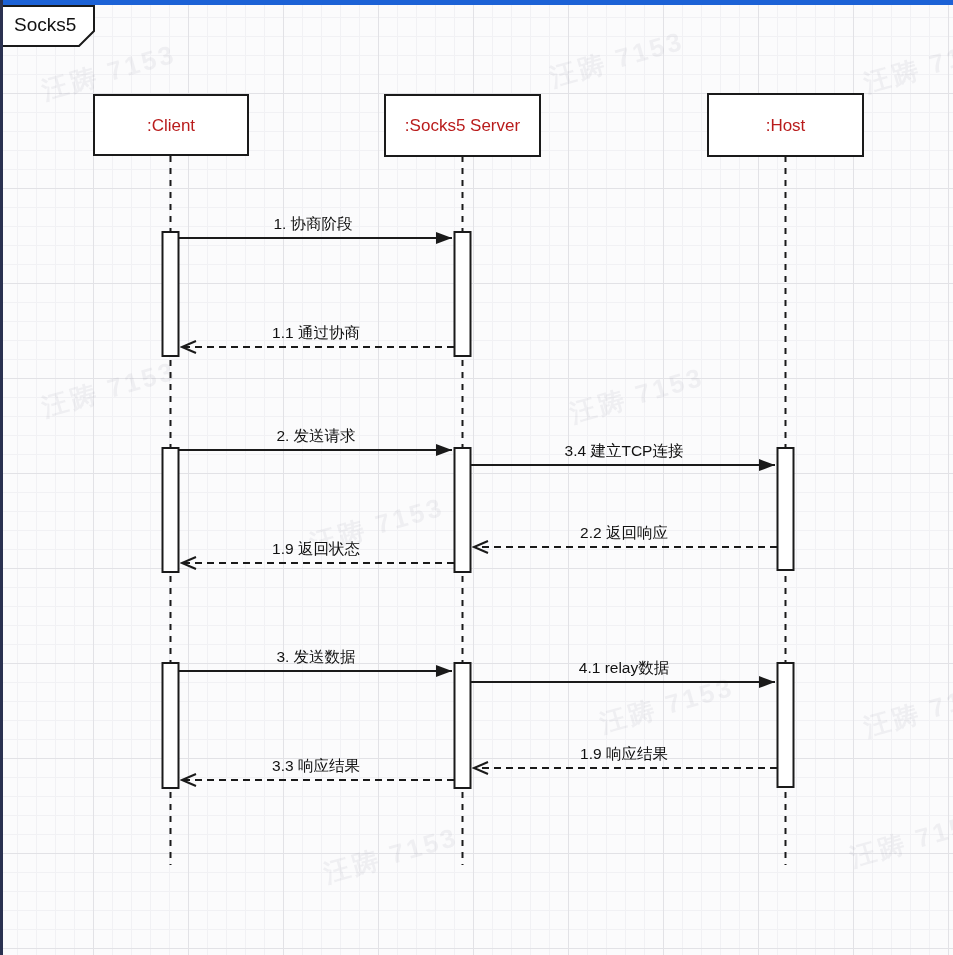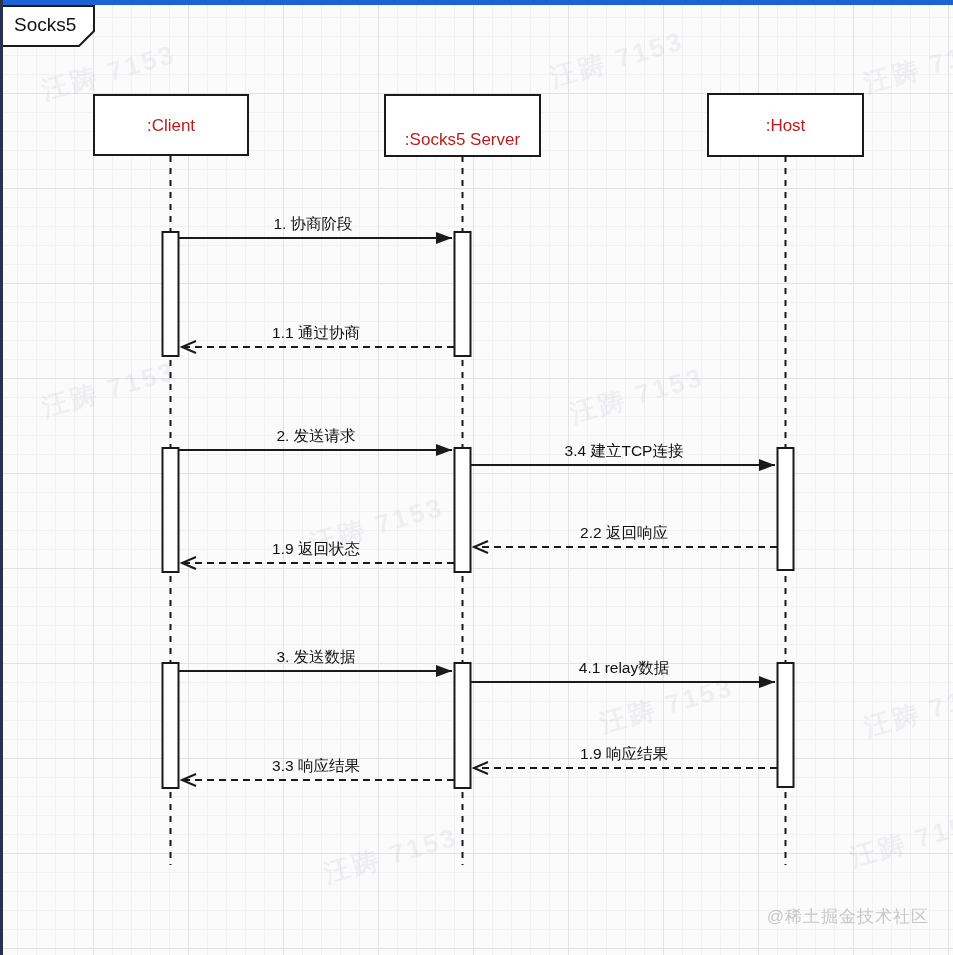--- a/index.html
+++ b/index.html
@@ -99,32 +99,31 @@
     <line x1="454" y1="563" x2="182" y2="563" stroke="#1a1a1a" stroke-width="2" stroke-dasharray="7 5" marker-end="url(#headOpen)"></line>
     <line x1="179" y1="671" x2="452" y2="671" stroke="#1a1a1a" stroke-width="2" marker-end="url(#headFilled)"></line>
     <line x1="471" y1="682" x2="775" y2="682" stroke="#1a1a1a" stroke-width="2" marker-end="url(#headFilled)"></line>
     <line x1="777" y1="768" x2="474" y2="768" stroke="#1a1a1a" stroke-width="2" stroke-dasharray="7 5" marker-end="url(#headOpen)"></line>
     <line x1="454" y1="780" x2="182" y2="780" stroke="#1a1a1a" stroke-width="2" stroke-dasharray="7 5" marker-end="url(#headOpen)"></line>
   </svg>
 
   <div class="frame-label">Socks5</div>
 
   <div class="actor-label" style="left:171px;top:126px">:Client</div>
-  <div class="actor-label" style="left:462.5px;top:140px">:Socks5 Server</div>
+  <div class="actor-label" style="left:462.5px;top:126px">:Socks5 Server</div>
   <div class="actor-label" style="left:785.5px;top:126px">:Host</div>
 
   <div class="label" style="left:313px;top:214px">1. 协商阶段</div>
   <div class="label" style="left:316px;top:323px">1.1 通过协商</div>
   <div class="label" style="left:316px;top:426px">2. 发送请求</div>
   <div class="label" style="left:624px;top:441px">3.4 建立TCP连接</div>
   <div class="label" style="left:624px;top:523px">2.2 返回响应</div>
   <div class="label" style="left:316px;top:539px">1.9 返回状态</div>
   <div class="label" style="left:316px;top:647px">3. 发送数据</div>
   <div class="label" style="left:624px;top:658px">4.1 relay数据</div>
   <div class="label" style="left:624px;top:744px">1.9 响应结果</div>
   <div class="label" style="left:316px;top:756px">3.3 响应结果</div>
 
-  <div class="credit">@稀土掘金技术社区</div>
 
   <div class="top-strip" style="background: rgb(28, 98, 214);"></div>
   <div class="left-strip" style="background: rgb(42, 49, 80);"></div>
 
 </div>
 
 </body></html>

